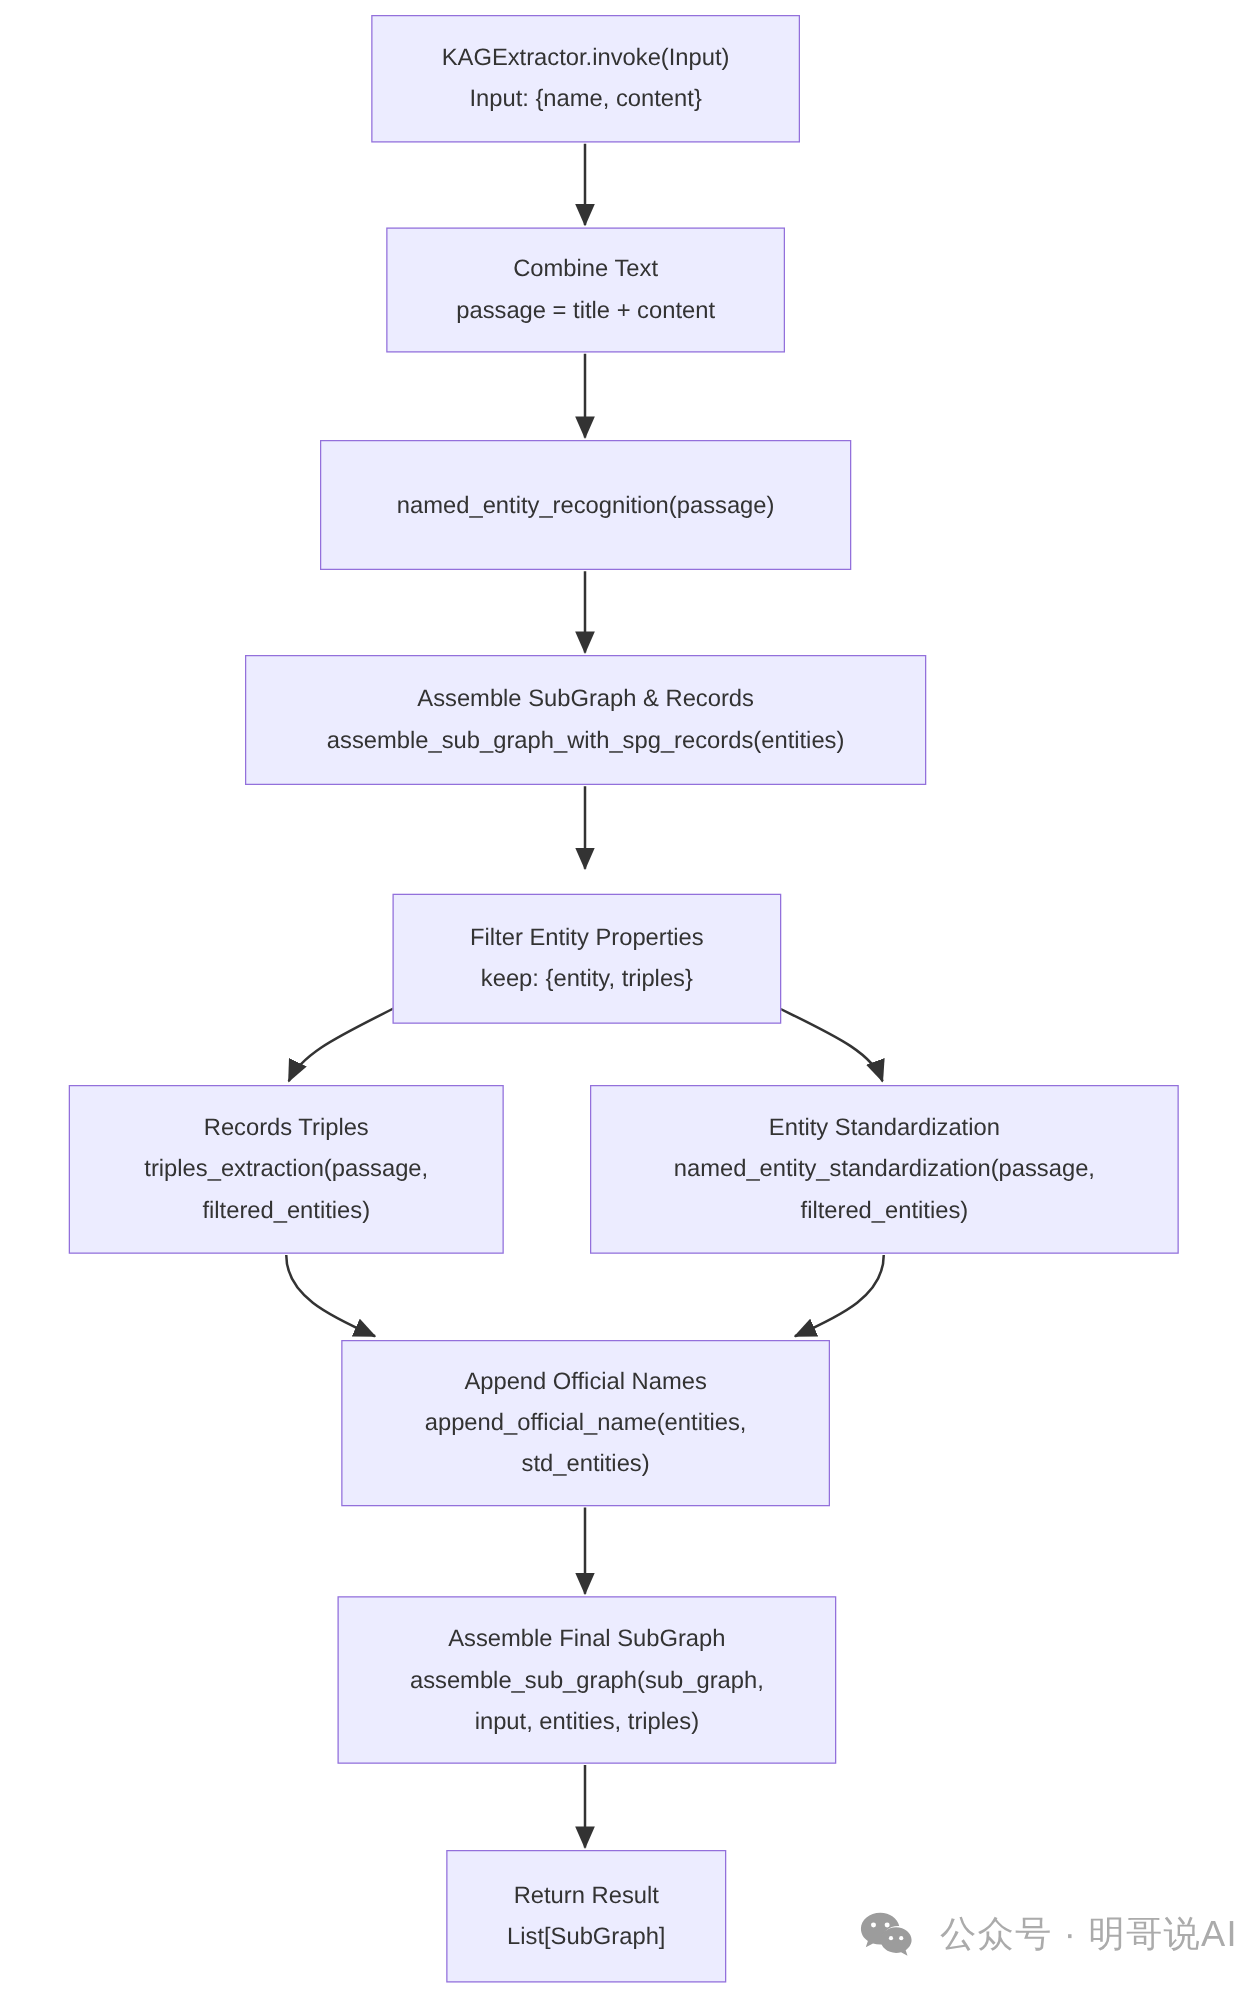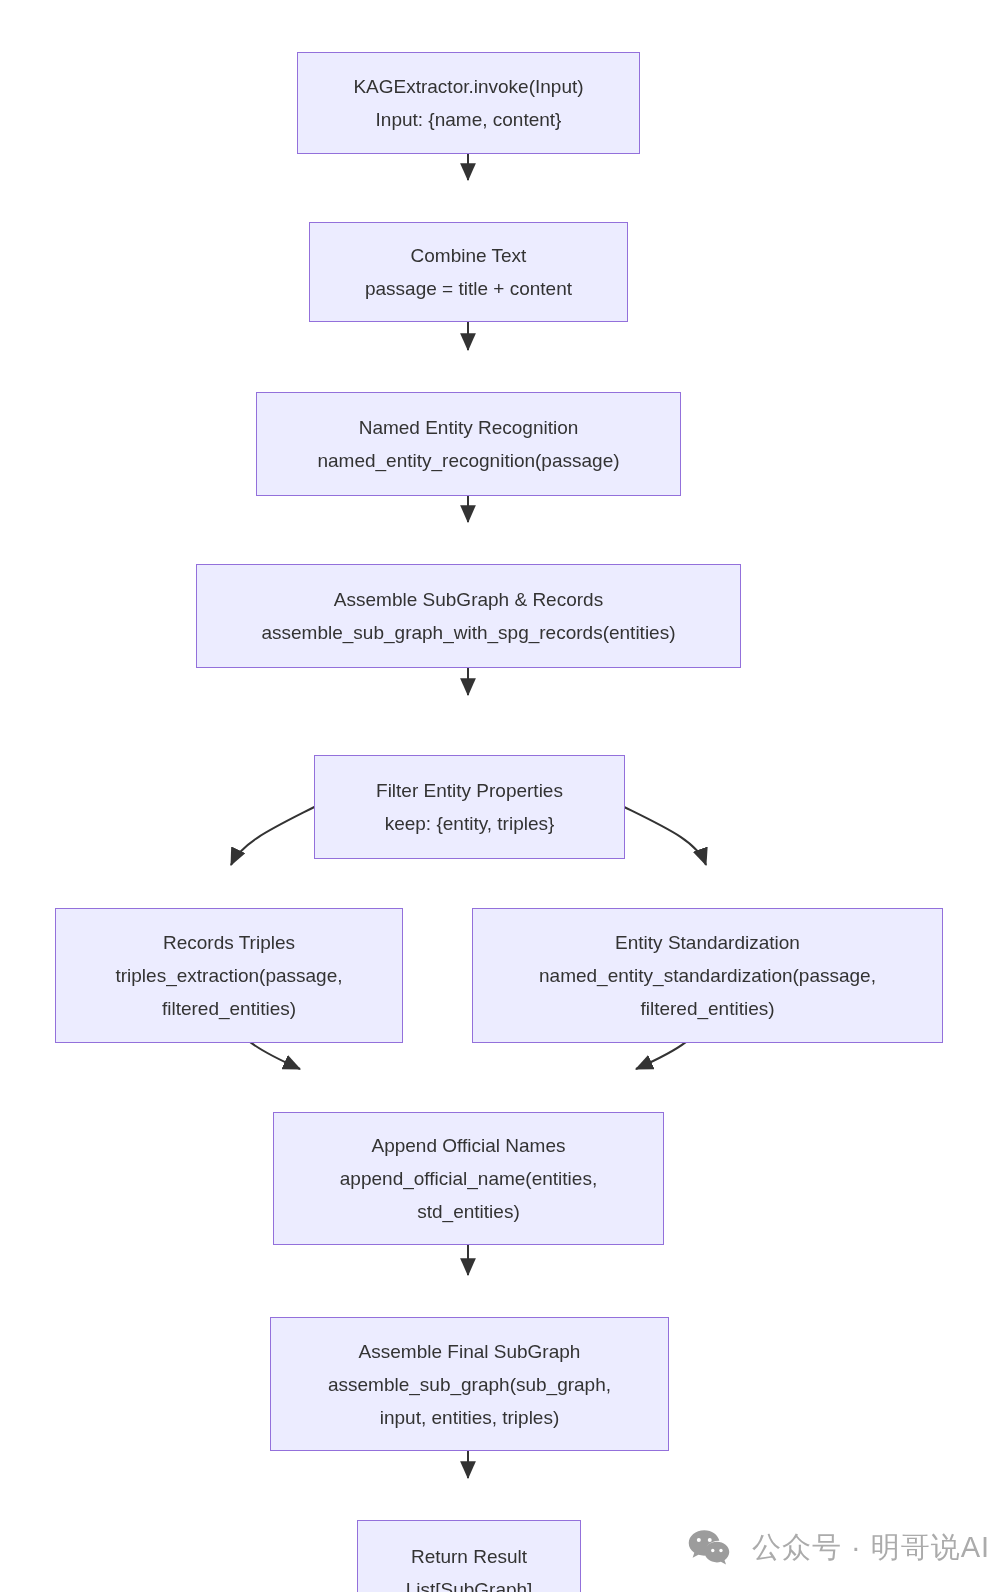--- a/index.html
+++ b/index.html
@@ -30,21 +30,20 @@
     border: 1.5px solid var(--node-border, #9370DB);
     color: var(--text, #333333);
     display: flex;
     flex-direction: column;
     align-items: center;
     justify-content: center;
     text-align: center;
     font-size: 19px;
     line-height: 33px;
     white-space: nowrap;
-    margin-top: 40px;
   }
   .watermark {
     position: absolute;
     left: 688px;
     top: 1528px;
     height: 40px;
     display: flex;
     align-items: center;
     gap: 22px;
     color: var(--watermark, #ABABAB);
@@ -81,21 +80,20 @@
     <div>KAGExtractor.invoke(Input)</div>
     <div>Input: {name, content}</div>
   </div>
 
   <div class="node" style="left:309px; top:182px; width:319px; height:100px">
     <div>Combine Text</div>
     <div>passage = title + content</div>
   </div>
 
   <div class="node" style="left:256px; top:352px; width:425px; height:104px">
-    <div>Named Entity Recognition</div>
     <div>named_entity_recognition(passage)</div>
   </div>
 
   <div class="node" style="left:196px; top:524px; width:545px; height:104px">
     <div>Assemble SubGraph &amp; Records</div>
     <div>assemble_sub_graph_with_spg_records(entities)</div>
   </div>
 
   <div class="node" style="left:314px; top:715px; width:311px; height:104px">
     <div>Filter Entity Properties</div>

